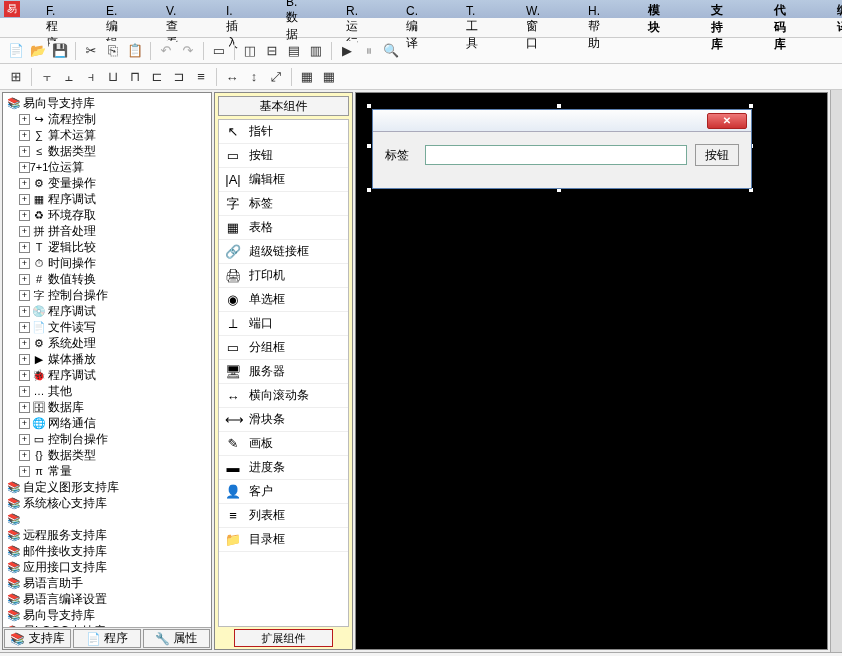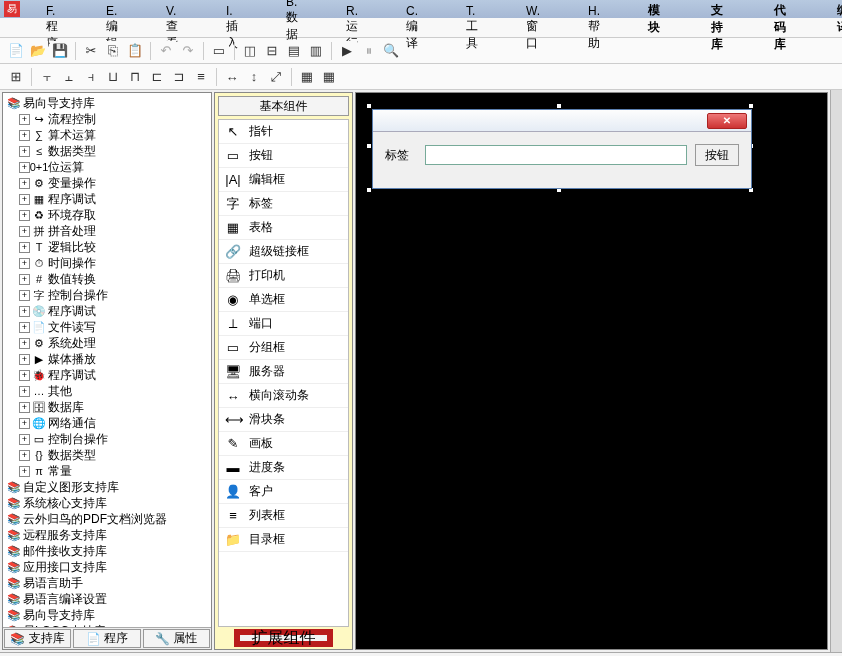--- a/index.html
+++ b/index.html
@@ -27,21 +27,21 @@
 .tree-item .icon { width: 14px; height: 14px; margin-right: 2px; font-size: 11px; display: inline-flex; align-items: center; justify-content: center; }
 .tree-item.child { padding-left: 14px; }
 .left-tabs { height: 22px; display: flex; border-top: 1px solid #aaa; background: #eee; }
 .left-tab { flex: 1; border: 1px solid #999; margin: 1px; display: flex; align-items: center; justify-content: center; background: #f4f4f4; font-size: 11px; gap: 3px; }
 
 .mid-pane { width: 139px; background: #fef9c3; border: 1px solid #888; margin: 2px 2px 2px 0; display: flex; flex-direction: column; }
 .mid-header { height: 20px; border: 1px solid #999; margin: 3px; background: #f4f4f4; display: flex; align-items: center; justify-content: center; }
 .comp-list { flex: 1; overflow-y: auto; border: 1px solid #bbb; margin: 0 3px; background: #fff; }
 .comp-item { display: flex; align-items: center; height: 24px; padding: 0 6px; border-bottom: 1px solid #eee; gap: 8px; }
 .comp-item .ci { width: 16px; font-size: 13px; text-align: center; }
-.mid-footer-btn { height: 18px; border: 6px solid #b91c1c; margin: 2px 19px; background: #f4f4f4; display: flex; align-items: center; justify-content: center; font-size: 16px; }
+.mid-footer-btn { height: 18px; border: 1px solid #b91c1c; margin: 2px 19px; background: #f4f4f4; display: flex; align-items: center; justify-content: center; font-size: 11px; }
 
 .design-pane { flex: 1; background: #000; margin: 2px 2px 2px 0; border: 1px solid #888; position: relative; }
 .selhandle { width: 6px; height: 6px; background: #fff; border: 1px solid #000; position: absolute; }
 .form-window { position: absolute; top: 16px; left: 16px; width: 380px; height: 80px; background: #f0f0f0; border: 1px solid #5a7fb0; }
 .form-titlebar { height: 22px; background: linear-gradient(#fdfdfd, #e5ecf5); border-bottom: 1px solid #aab; display: flex; align-items: center; justify-content: flex-end; padding: 0 4px; }
 .close-btn { width: 40px; height: 16px; background: linear-gradient(#e77, #c33); border: 1px solid #a22; border-radius: 2px; color: #fff; display: flex; align-items: center; justify-content: center; font-size: 10px; font-weight: bold; }
 .form-body { padding: 12px; display: flex; align-items: center; gap: 8px; }
 .form-body .lbl { width: 32px; }
 .form-body input { flex: 1; height: 20px; border: 1px solid #7a9; background: #fff; padding: 0 4px; }
 .form-body button { width: 44px; height: 22px; border: 1px solid #999; background: #f0f0f0; }
@@ -145,21 +145,21 @@
             <span class="icon">∑</span>
             <span>算术运算</span>
           </div>
           <div class="tree-item child">
             <span class="exp">+</span>
             <span class="icon">≤</span>
             <span>数据类型</span>
           </div>
           <div class="tree-item child">
             <span class="exp">+</span>
-            <span class="icon">0+1</span>
+            <span class="icon">7+1</span>
             <span>位运算</span>
           </div>
           <div class="tree-item child">
             <span class="exp">+</span>
             <span class="icon">⚙</span>
             <span>变量操作</span>
           </div>
           <div class="tree-item child">
             <span class="exp">+</span>
             <span class="icon">▦</span>
@@ -253,21 +253,20 @@
           <div class="tree-item">
             <span class="icon">📚</span>
             <span>自定义图形支持库</span>
           </div>
           <div class="tree-item">
             <span class="icon">📚</span>
             <span>系统核心支持库</span>
           </div>
           <div class="tree-item">
             <span class="icon">📚</span>
-            <span>云外归鸟的PDF文档浏览器</span>
           </div>
           <div class="tree-item">
             <span class="icon">📚</span>
             <span>远程服务支持库</span>
           </div>
           <div class="tree-item">
             <span class="icon">📚</span>
             <span>邮件接收支持库</span>
           </div>
           <div class="tree-item">

